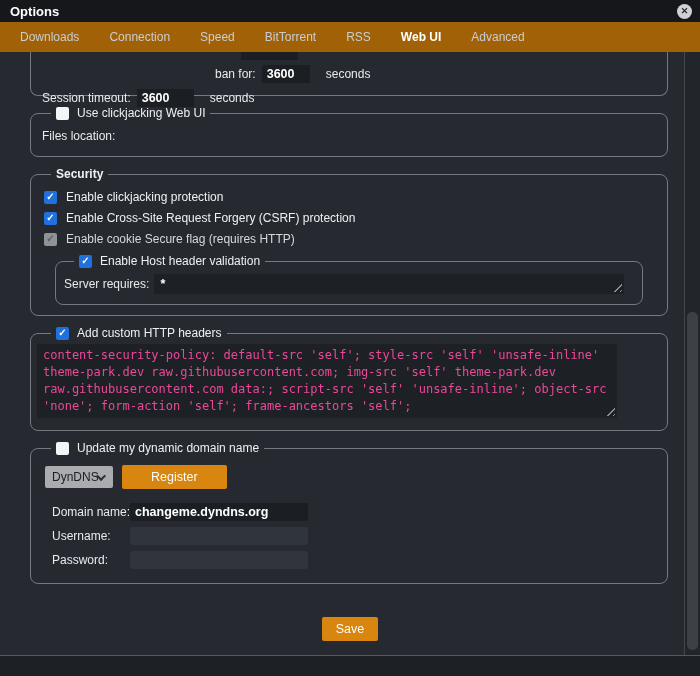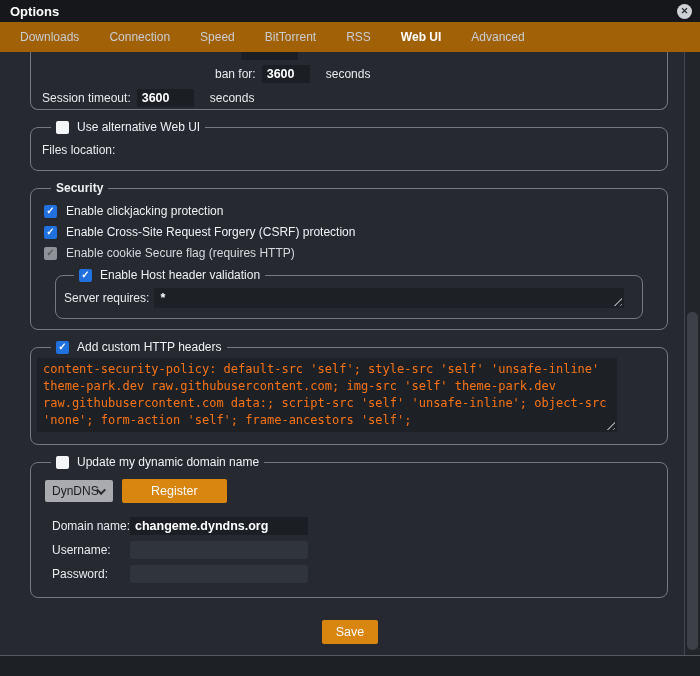--- a/index.html
+++ b/index.html
@@ -27,21 +27,21 @@
                   background:#22252a; border-left:1px solid #43464c; z-index:5; }
   .scroll-thumb { position:absolute; top:260px; right:2px; width:11px; height:338px;
                   border-radius:5px; background:#3d4147; }
   
   fieldset { min-inline-size:0; border:1px solid #75787e; border-radius:8px;
              margin:0 32px 10px 30px; padding:2px 10px 8px; }
   legend { display:flex; align-items:center; gap:8px; margin-left:10px; padding:0 5px;
            color:#eef0f2; font-size:12px; }
   legend.bold { font-weight:700; }
   .fieldset-cut { margin:0 32px 10px 30px; border:1px solid #75787e; border-top:none;
-                  border-radius:0 0 8px 8px; position:relative; padding:0 10px 3px; height:58px; flex:none; }
+                  border-radius:0 0 8px 8px; position:relative; padding:0 10px 3px; height:44px; flex:none; }
   fieldset.nested { margin:8px 14px 2px; padding:2px 8px 8px; }
   
   .lbl { color:#e8eaec; font-size:12px; white-space:nowrap; }
   .unit { color:#e8eaec; font-size:12px; margin-left:10px; }
   .tin { background:#1b1e23; border:0; outline:none; color:#ffffff; font-weight:700;
          font-size:12.5px; padding:2px 5px; height:18px; font-family:inherit; }
   .tin.dis { background:#30353c; border-radius:3px; }
   .row { display:flex; align-items:center; gap:6px; }
   
   .cb { width:13px; height:13px; border-radius:2px; display:inline-flex; align-items:center;
@@ -63,21 +63,21 @@
   
   .row-files { margin:4px 0 2px 1px; height:20px; }
   .files-input { width:181px; }
   
   .sd-row { display:flex; align-items:flex-start; gap:5px; margin:4px 0 2px 0; }
   .ta-wrap { position:relative; display:inline-block; }
   textarea.ta { background:#1d2126; border:0; outline:none; resize:none; display:block; color:#fff; }
   .ta.small { width:470px; height:20px; font-family:inherit; font-weight:700; font-size:12.5px;
               padding:2px 6px; line-height:16px; }
   .ta.big { width:580px; height:74px; font-family:"DejaVu Sans Mono", monospace; font-weight:400;
-            font-size:12px; line-height:17px; padding:3px 6px; color:#f97316; margin:2px 0 0 -4px; }
+            font-size:12px; line-height:17px; padding:3px 6px; color:#ec4899; margin:2px 0 0 -4px; }
   .rz { position:absolute; right:2px; bottom:2px; width:9px; height:9px;
         background:repeating-linear-gradient(135deg, transparent 0 3px, #8d9196 3px 4px);
         clip-path:polygon(100% 0, 100% 100%, 0 100%); pointer-events:none; }
   
   .dyn-row1 { display:flex; align-items:center; gap:9px; margin:8px 0 14px 4px; }
   .selectbox { width:68px; height:22px; background:#a9abae; color:#1d1f22; font-size:12px;
                display:flex; align-items:center; justify-content:space-between;
                padding:0 7px; border-radius:2px; cursor:pointer; }
   .chev { width:7px; height:7px; border-left:2px solid #2a2d31; border-bottom:2px solid #2a2d31;
           transform:rotate(-45deg) translateY(-2px); }
@@ -124,21 +124,21 @@
       <div class="row row-session">
         <span class="lbl">Session timeout:</span>
         <input class="tin num-l" value="3600" style="">
         <span class="unit">seconds</span>
       </div>
     </div>
 
     <fieldset>
       <legend>
         <span class="cb off"></span>
-        <span>Use alternative Web UI</span>
+        <span>Use clickjacking Web UI</span>
       </legend>
       <div class="row row-files">
         <span class="lbl">Files location:</span>
       </div>
     </fieldset>
 
     <fieldset>
       <legend class="bold">
         <span>Security</span>
       </legend>

